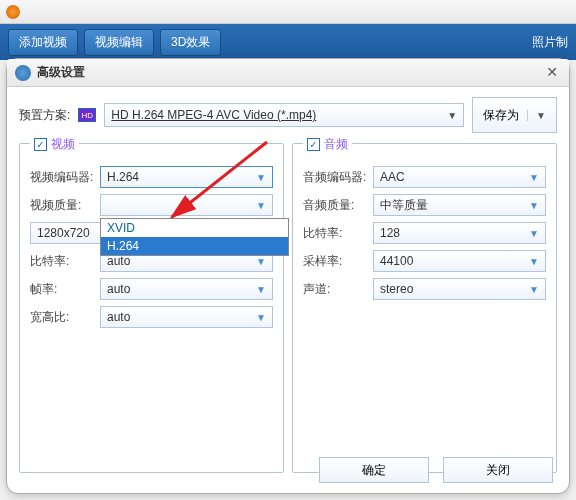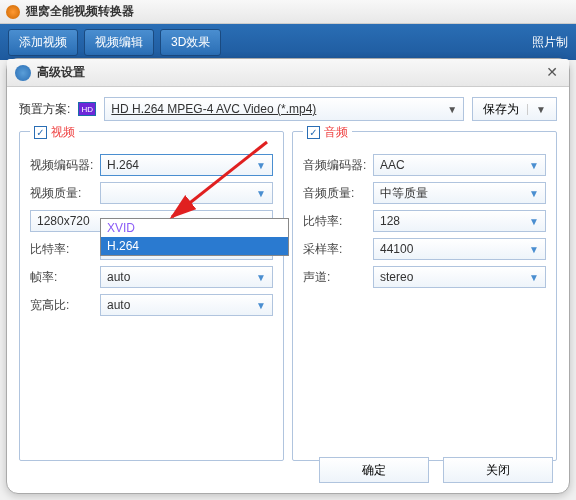--- a/index.html
+++ b/index.html
@@ -19,51 +19,50 @@
 .dialog-header .gear { width: 16px; height: 16px; background: radial-gradient(circle, #5a9ed8, #2a6eb5); border-radius: 50%; margin-right: 6px; }
 .dialog-header .dlg-title { font-weight: bold; color: #333; flex: 1; }
 .dialog-header .close { width: 18px; height: 18px; cursor: pointer; text-align: center; line-height: 16px; font-size: 14px; color: #555; }
 
 .preset-row { display: flex; align-items: center; padding: 10px 12px; gap: 8px; }
 .preset-row .label { color: #333; }
 .preset-row .preset-icon { width: 18px; height: 14px; background: #6d28d9; border: 1px solid #1a6ea8; display: inline-flex; align-items: center; justify-content: center; color: #fff; font-size: 8px; }
 .preset-row .preset-select { flex: 1; border: 1px solid #b0c4de; background: linear-gradient(#fff, #eef4fa); height: 24px; display: flex; align-items: center; padding: 0 6px; cursor: pointer; }
 .preset-row .preset-select .val { flex: 1; color: #333; text-decoration: underline; }
 .preset-row .preset-select .arrow { color: #555; font-size: 10px; }
-.preset-row .saveas { border: 1px solid #b0c4de; background: linear-gradient(#fff, #eef4fa); height: 24px; display: flex; align-items: center; padding: 0 10px; gap: 8px; cursor: pointer; }
+.preset-row .saveas { border: 1px solid #b0c4de; background: linear-gradient(#fff, #eef4fa); height: 36px; display: flex; align-items: center; padding: 0 10px; gap: 8px; cursor: pointer; }
 .preset-row .saveas .arrow { color: #555; font-size: 10px; border-left: 1px solid #ccc; padding-left: 8px; }
 
 .panels { display: flex; gap: 8px; padding: 0 12px; }
 .panel { flex: 1; border: 1px solid #b0c4de; border-radius: 2px; padding: 8px 10px; background: #fff; height: 330px; position: relative; }
 .panel-header { display: flex; align-items: center; gap: 4px; margin-bottom: 10px; position: absolute; top: -8px; left: 10px; background: #fff; padding: 0 4px; }
 .panel-header .chk { width: 13px; height: 13px; border: 1px solid #2a6eb5; background: #fff; display: inline-flex; align-items: center; justify-content: center; color: #2a6eb5; font-size: 10px; }
-.panel-header .label { color: #ef4444; }
+.panel-header .label { color: #8b5cf6; }
 
 .field { display: flex; align-items: center; margin-top: 6px; }
 .field .flabel { width: 70px; color: #444; }
 .field .fselect { flex: 1; border: 1px solid #b0c4de; background: linear-gradient(#fff, #eef4fa); height: 22px; display: flex; align-items: center; padding: 0 6px; cursor: pointer; }
 .field .fselect.active { border-color: #4a8ed0; }
 .field .fselect .val { flex: 1; color: #333; }
 .field .fselect .arrow { color: #4a8ed0; font-size: 10px; }
 
 .dropdown { position: absolute; left: 93px; top: 159px; width: 189px; background: #fff; border: 1px solid #888; z-index: 10; }
-.dropdown .opt { padding: 2px 6px; cursor: pointer; color: #8b5cf6; }
+.dropdown .opt { padding: 2px 6px; cursor: pointer; color: #0369a1; }
 .dropdown .opt.selected { background: #2a7ad0; color: #fff; }
 
 .arrow-overlay { position: absolute; left: 150px; top: 78px; width: 120px; height: 90px; pointer-events: none; z-index: 20; }
 
 .footer { position: absolute; bottom: 10px; right: 16px; display: flex; gap: 14px; }
 .footer .fbtn { width: 110px; height: 26px; border: 1px solid #b0c4de; background: linear-gradient(#fff, #eef4fa); cursor: pointer; display: flex; align-items: center; justify-content: center; }
 </style>
 </head>
 <body>
 
 <div class="titlebar">
   <span class="logo"></span>
-  <span class="title">狸窝全能视频转换器</span>
 </div>
 
 <div class="toolbar">
   <button class="btn">添加视频</button>
   <button class="btn">视频编辑</button>
   <button class="btn">3D效果</button>
   <span class="spacer"></span>
   <span class="right-label">照片制</span>
 </div>
 

